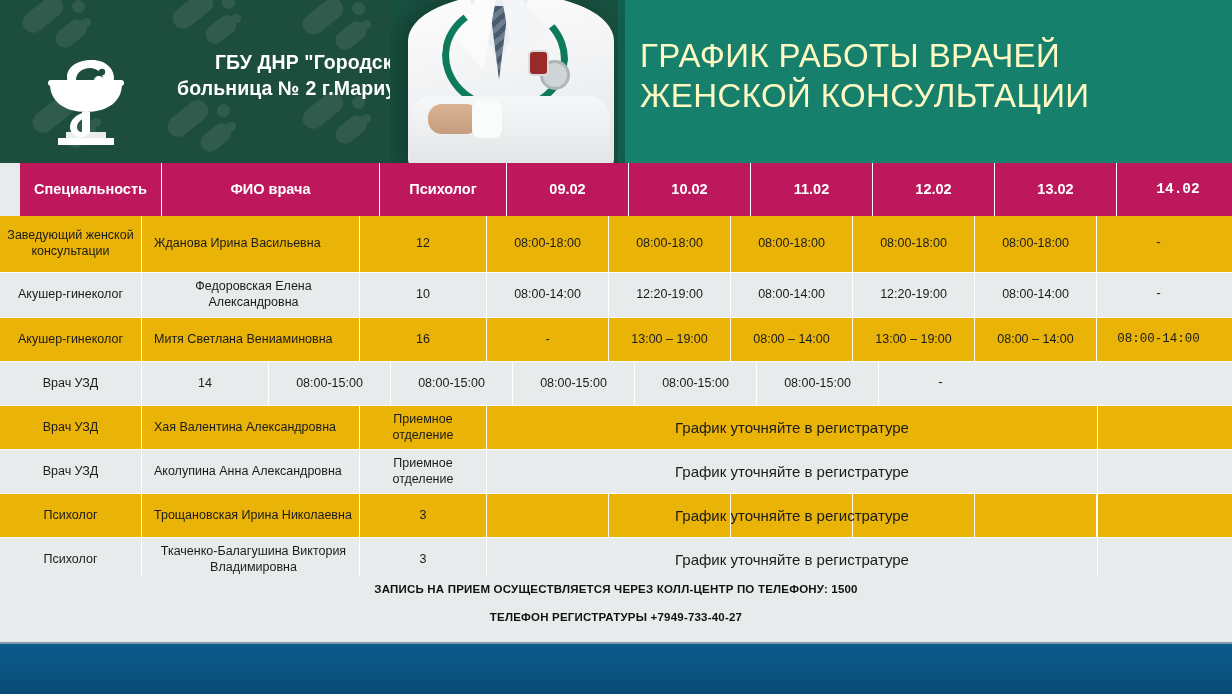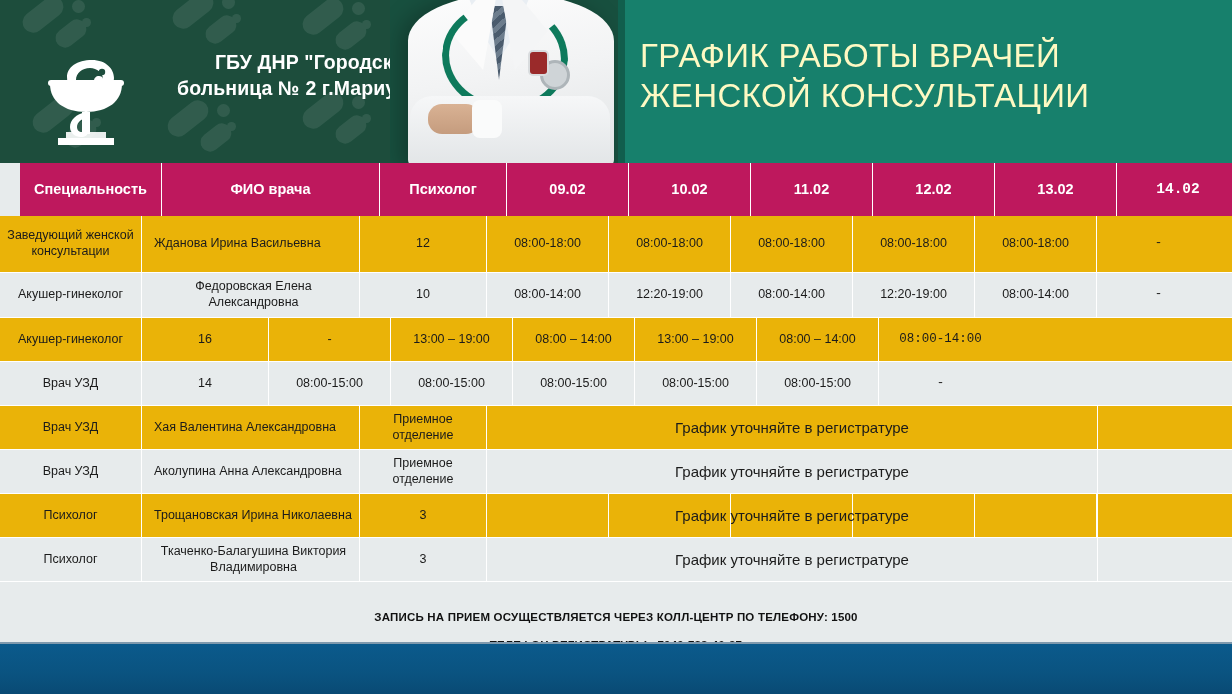--- a/index.html
+++ b/index.html
@@ -118,21 +118,21 @@
   .seg{width:122px;height:100%;box-sizing:border-box;border-right:1.5px solid #ffffff;}
   .seg.lastseg{border-right:1.5px solid #ffffff;}
   .merged-overlay{
     position:relative;width:610px;height:100%;display:flex;align-items:center;justify-content:center;
   }
   .merged-overlay .segs{position:absolute;inset:0;display:flex;}
   .merged-overlay .txt{position:relative;z-index:2;font-size:15px;color:#1b1b1b;}
 
   
   .footer{
-    position:absolute;left:0;top:604px;width:1232px;height:54px;background:#e7ebec;
+    position:absolute;left:0;top:576px;width:1232px;height:54px;background:#e7ebec;
   }
   .f-line{
     width:100%;text-align:center;font-weight:bold;color:#111111;
     font-size:11.5px;letter-spacing:.2px;
   }
   .f1{position:absolute;top:7px;}
   .f2{position:absolute;top:35px;}
   .bluebar{position:absolute;left:0;top:644px;width:1232px;height:50px;
     background:linear-gradient(180deg,#0b5a8c 0%,#0a5380 60%,#094a74 100%);}
   .bluebar-top{position:absolute;left:0;top:642px;width:1232px;height:2px;background:#7f99ad;}
@@ -271,20 +271,21 @@
       <div class="tcell c-day">08:00-14:00</div>
       <div class="tcell c-day">12:20-19:00</div>
       <div class="tcell c-day">08:00-14:00</div>
       <div class="tcell c-day">12:20-19:00</div>
       <div class="tcell c-day">08:00-14:00</div>
       <div class="tcell c-day last">-</div>
     </div>
 
     <div class="trow body row-a h44">
       <div class="tcell c-spec">Акушер-гинеколог</div>
+      <div class="tcell c-fio fio-left">Митя Светлана Вениаминовна</div>
       <div class="tcell c-room">16</div>
       <div class="tcell c-day">-</div>
       <div class="tcell c-day">13:00 – 19:00</div>
       <div class="tcell c-day">08:00 – 14:00</div>
       <div class="tcell c-day">13:00 – 19:00</div>
       <div class="tcell c-day">08:00 – 14:00</div>
       <div class="tcell c-day last">08:00-14:00</div>
     </div>
 
     <div class="trow body row-b h44">

